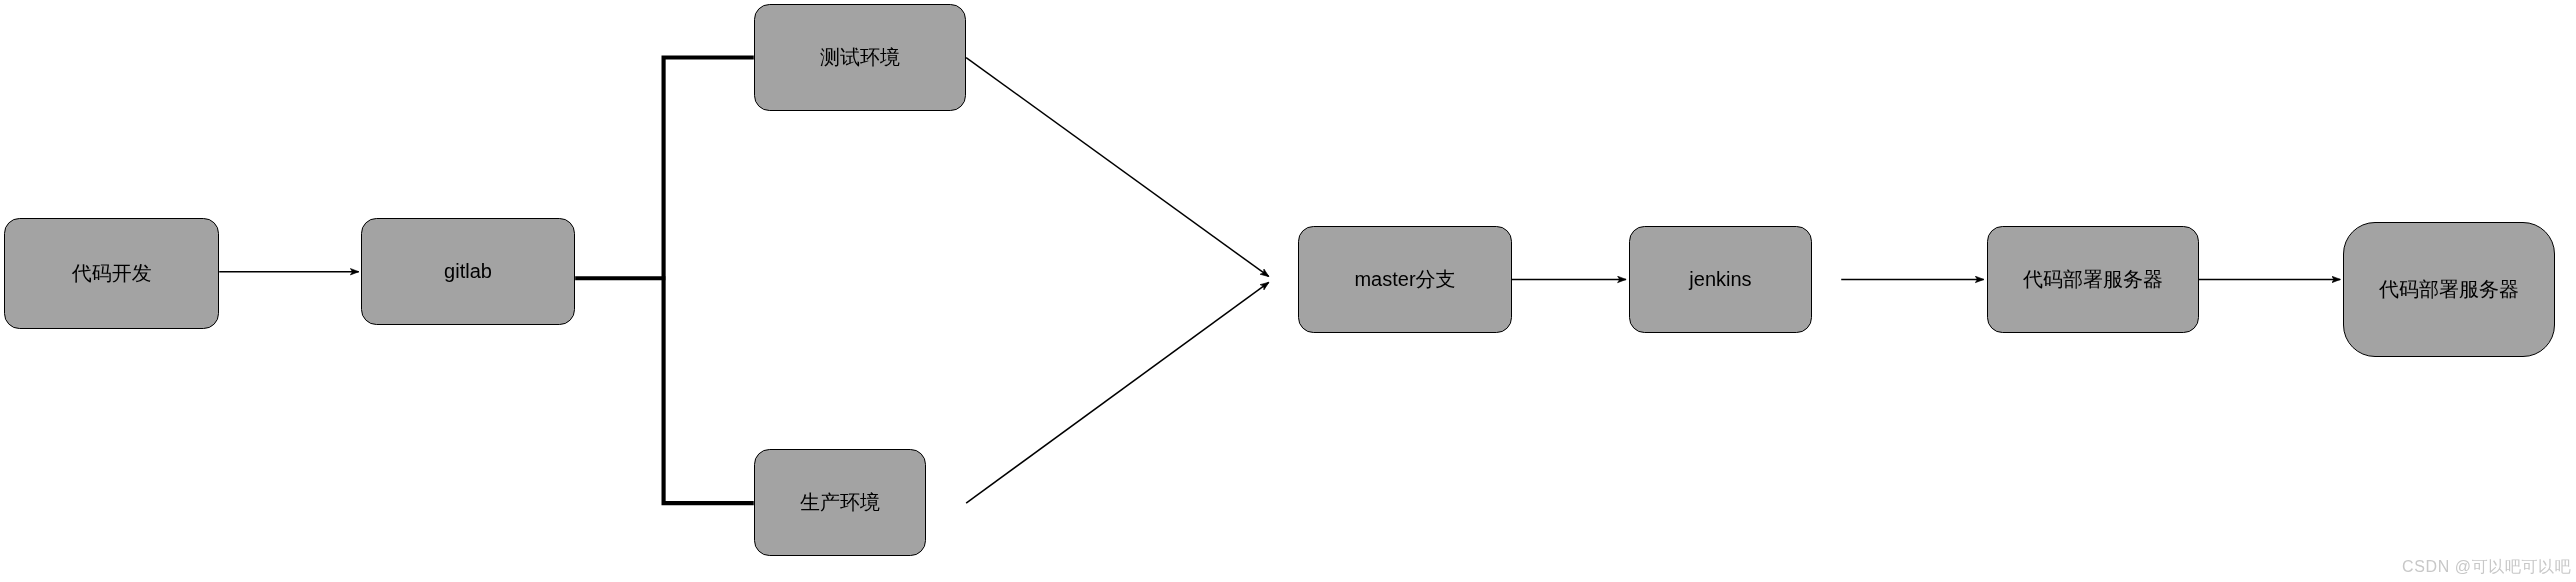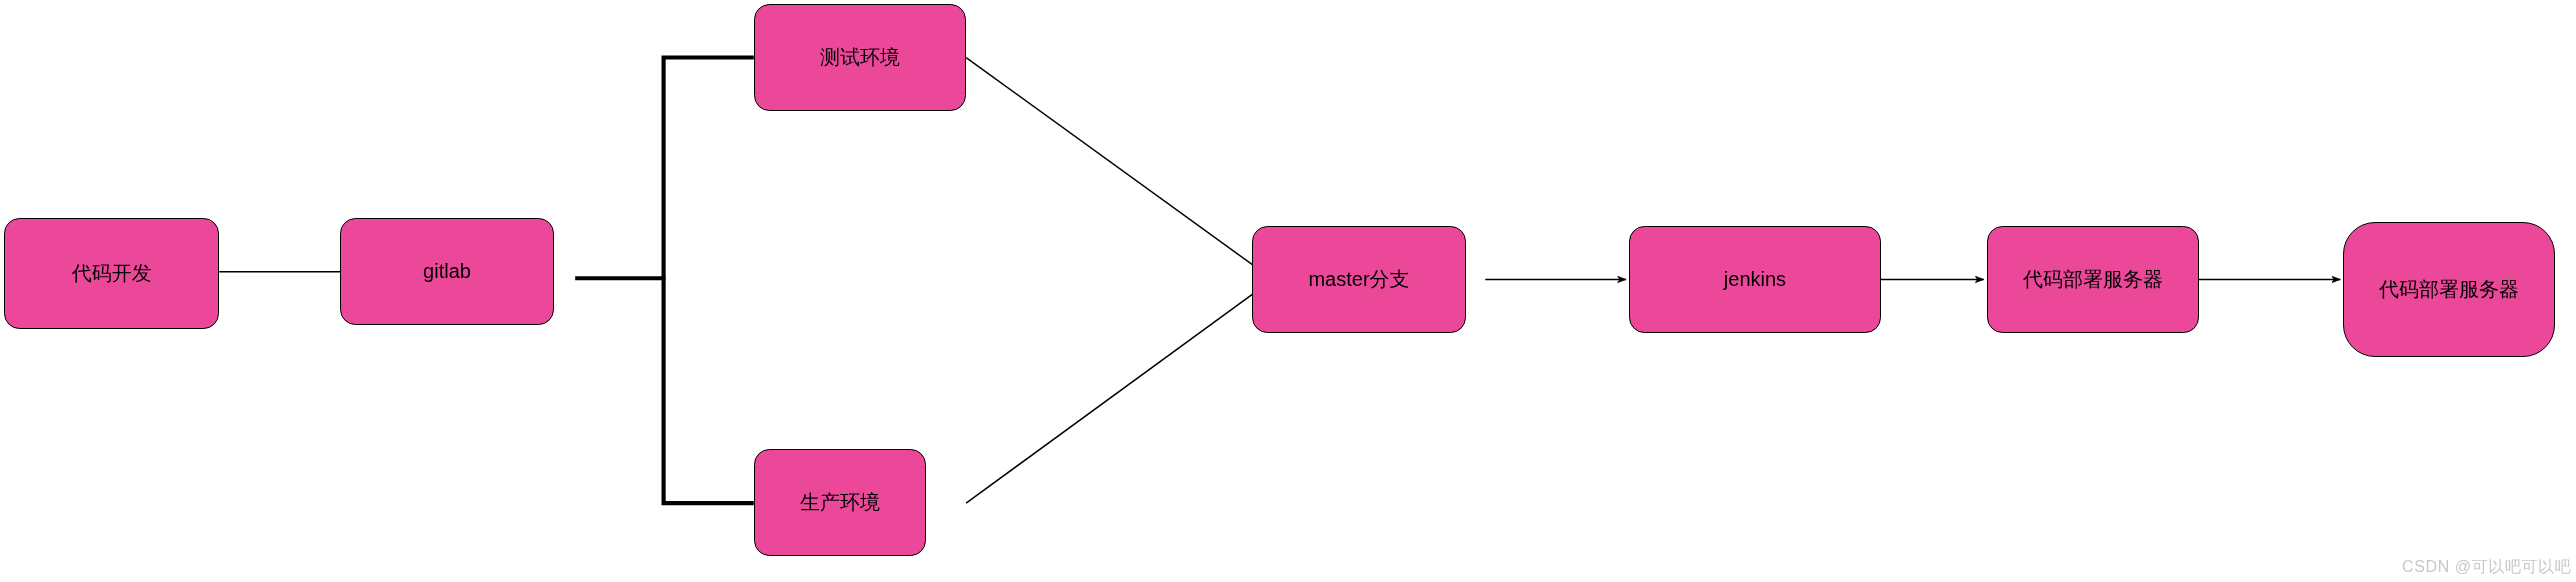--- a/index.html
+++ b/index.html
@@ -19,21 +19,21 @@
     position: absolute;
     left: 0;
     top: 0;
     width: 2576px;
     height: 582px;
     display: block;
   }
   .node {
     position: absolute;
     box-sizing: border-box;
-    background: #ec4899;
+    background: #a3a3a3;
     border: 1.8px solid #000000;
     border-radius: 15.4px;
     display: flex;
     align-items: center;
     justify-content: center;
     font-size: 20px;
     color: #000000;
     white-space: nowrap;
     z-index: 2;
   }
@@ -74,37 +74,37 @@
 
     <path d="M3103,471 L3343,471" stroke="#000000" stroke-width="2.5" fill="none" marker-end="url(#arrow)"></path>
 
     <path d="M3706,471 L3944,471" stroke="#000000" stroke-width="2.5" fill="none" marker-end="url(#arrow)"></path>
   </svg>
 
   <div class="node" style="left:4.2px;    top:218px; width:215px; height:111px;">
     <span>代码开发</span>
   </div>
 
-  <div class="node" style="left:340px;  top:218px; width:214px; height:107px;text-align:center;">
+  <div class="node" style="left:361px;  top:218px; width:214px; height:107px;text-align:center;">
     <span>gitlab</span>
   </div>
 
   <div class="node" style="left:754px; top:3.6px;   width:212px; height:107px;">
     <span>测试环境</span>
   </div>
 
   <div class="node" style="left:754px; top:449px; width:172px; height:107px;">
     <span>生产环境</span>
   </div>
 
-  <div class="node" style="left:1252px; top:226px; width:214px; height:107px;">
+  <div class="node" style="left:1298px; top:226px; width:214px; height:107px;">
     <span>master分支</span>
   </div>
 
-  <div class="node" style="left:1629px; top:226px; width:252px; height:107px;">
+  <div class="node" style="left:1629px; top:226px; width:183px; height:107px;">
     <span>jenkins</span>
   </div>
 
   <div class="node" style="left:1987px; top:226px; width:212px; height:107px;">
     <span>代码部署服务器</span>
   </div>
 
   <div class="node" style="left:2343px; top:222px; width:212px; height:135px;border-radius:32px;">
     <span>代码部署服务器</span>
   </div>

